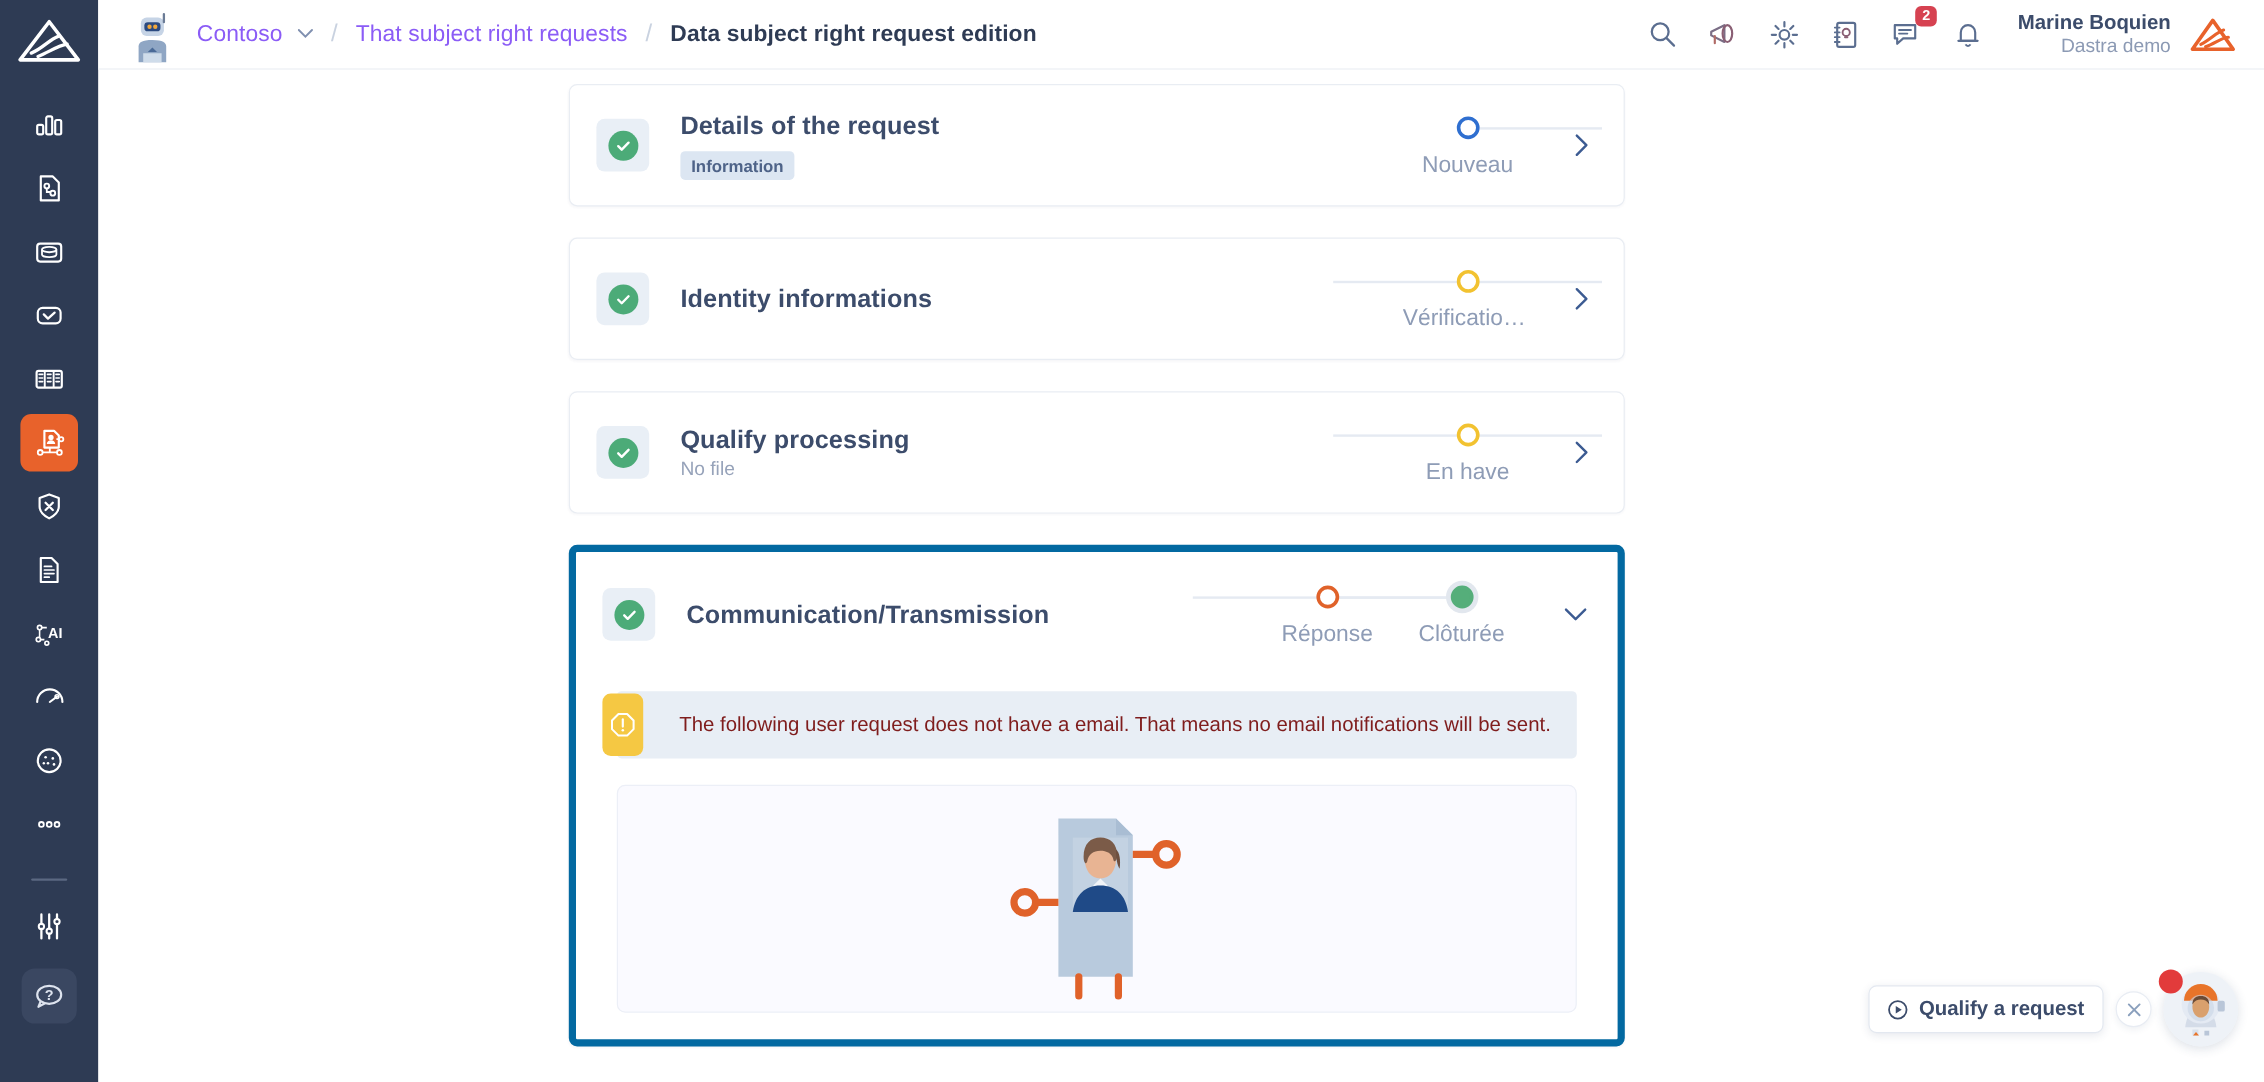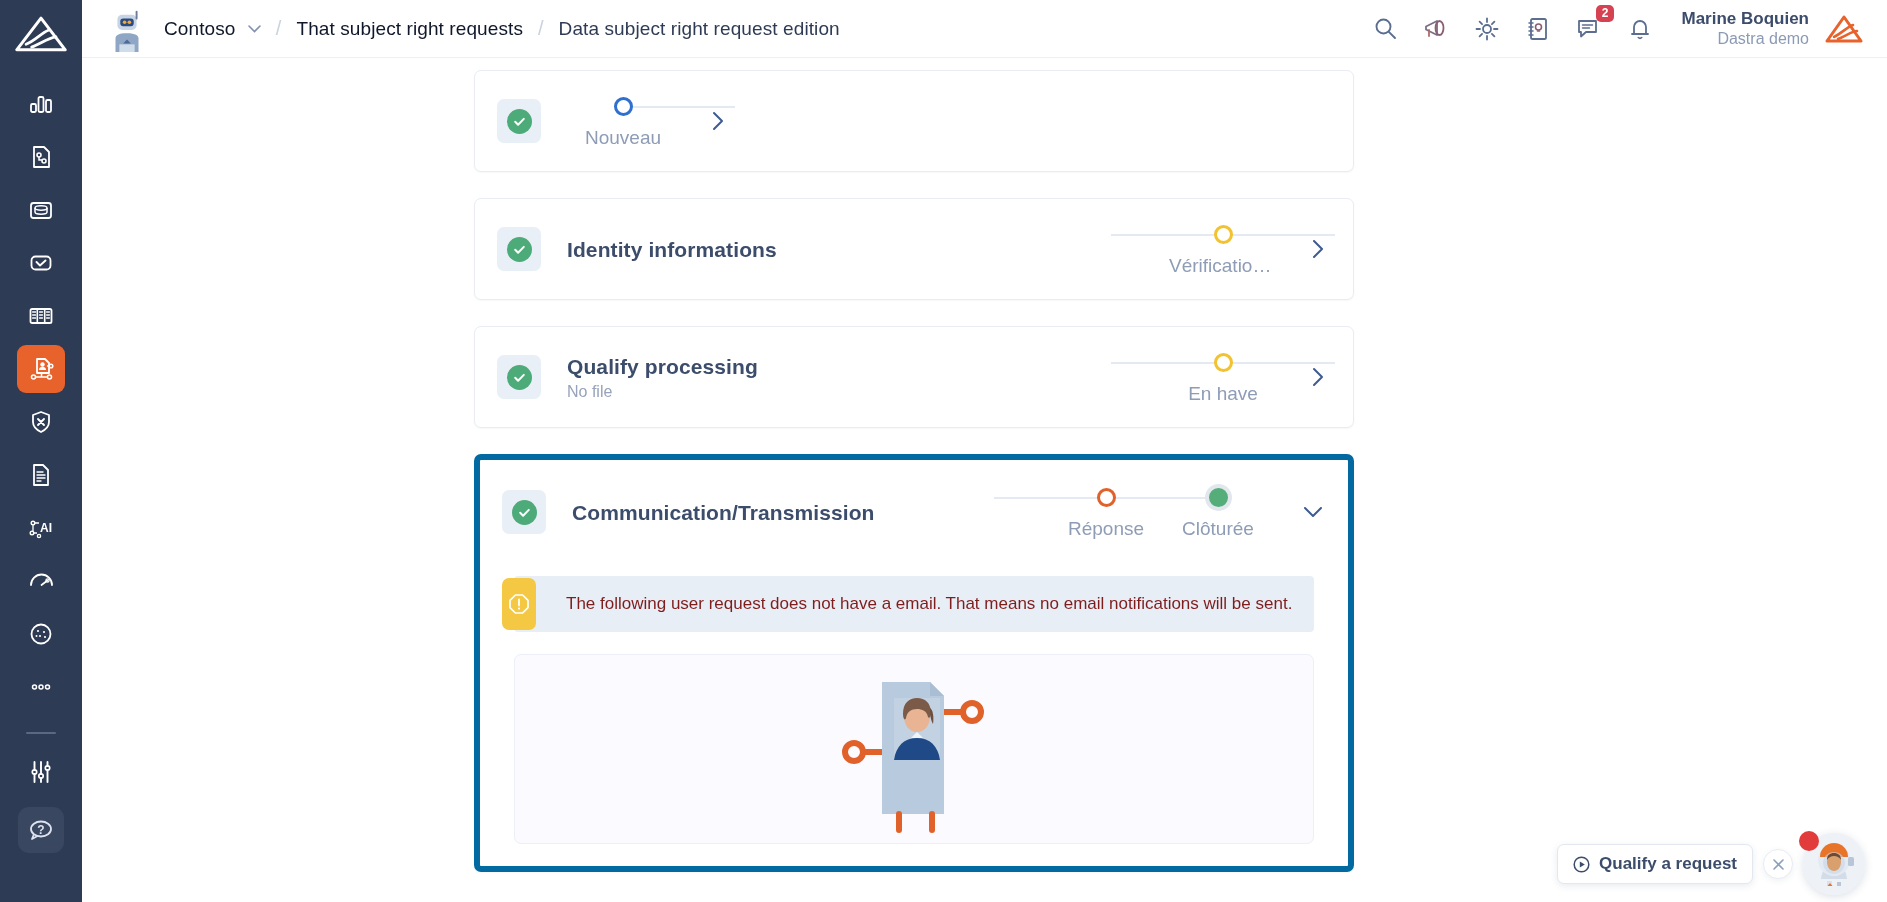--- a/index.html
+++ b/index.html
@@ -46,24 +46,24 @@
   .topbar {
     height: 58px; min-height: 58px;
     display: flex; align-items: center;
     padding: 0 22px 0 24px;
     border-bottom: 1px solid #eceff4;
     background:#fff;
   }
   .robot-avatar { width: 42px; height: 46px; margin-right: 16px; flex-shrink:0; }
   .breadcrumb { display: flex; align-items: center; gap: 0px; }
   .crumb {
-    font-size: 19px; color: #0f172a; letter-spacing: .1px;
+    font-size: 19px; color: #8b5cf6; letter-spacing: .1px;
     cursor: pointer; white-space: nowrap;
   }
-  .crumb.current { font-weight: normal; color: #2e3b54; cursor: default; }
+  .crumb.current { font-weight: bold; color: #2e3b54; cursor: default; }
   .crumb-sep { color: #c9d2e0; font-size: 20px; margin: 0 15px; user-select:none; }
   .crumb-caret { margin-left: 7px; display:inline-block; vertical-align: middle; }
 
   .topbar-spacer { flex: 1; }
   .top-icons { display: flex; align-items: center; gap: 21px; }
   .top-icon { width: 30px; height: 30px; display: flex; align-items: center; justify-content: center; cursor: pointer; position: relative; }
   .badge {
     position: absolute; top: -9px; right: -10px;
     background: #d64251; color: #fff;
     font-size: 12px; font-weight: bold;
@@ -158,21 +158,21 @@
     background: #fafaff;
     border: 1px solid #eceff7;
     border-radius: 7px;
     height: 190px;
     display:flex; align-items:center; justify-content:center;
     overflow:hidden;
   }
 
   
   .widget {
-    position: absolute; right: 22px; bottom: 7px;
+    position: absolute; right: 22px; bottom: 30px;
     display: flex; align-items: center; gap: 10px; z-index: 20;
   }
   .qualify-chip {
     display: flex; align-items: center; gap: 9px;
     background: #fff; border: 1px solid #e3e8f0;
     border-radius: 7px; padding: 9px 15px;
     font-size: 17px; font-weight: bold; color: #3c4c6b;
     box-shadow: 0 2px 7px rgba(40,60,100,.10); cursor: pointer; white-space:nowrap;
   }
   .chip-close {
@@ -418,20 +418,24 @@
 
         <section class="card">
           <div class="card-head">
             <div class="check-tile">
               <div class="check-circle">
                 <svg width="15" height="15" viewBox="0 0 15 15">
                   <path d="M3.2 7.8l2.9 2.9 5.7-5.8" fill="none" stroke="#fff" stroke-width="2" stroke-linecap="round" stroke-linejoin="round"></path>
                 </svg>
               </div>
             </div>
+            <div class="card-titles">
+              <div class="card-title">Details of the request</div>
+              <span class="badge-chip">Information</span>
+            </div>
             <div class="stepper">
               <div class="step has-right">
                 <div class="dot-row">
                   <div class="line-r"></div>
                   <div class="dot ring-blue"></div>
                 </div>
                 <div class="step-label">Nouveau</div>
               </div>
             </div>
             <div class="chev">

